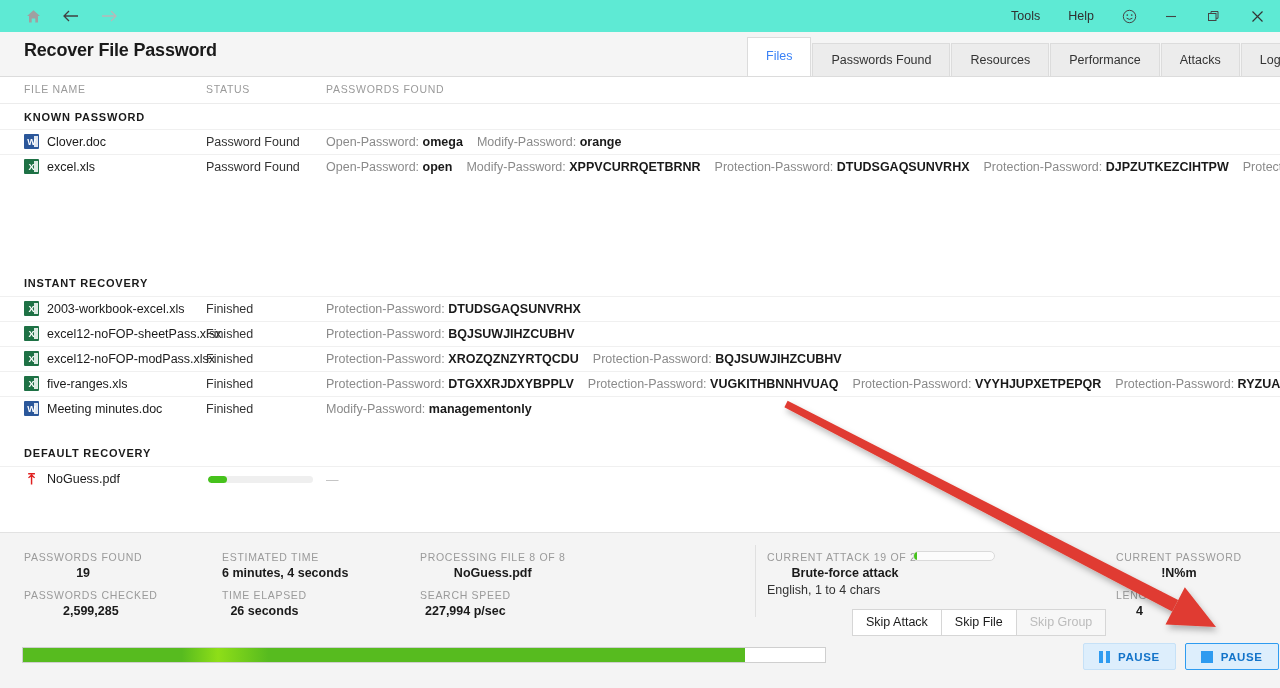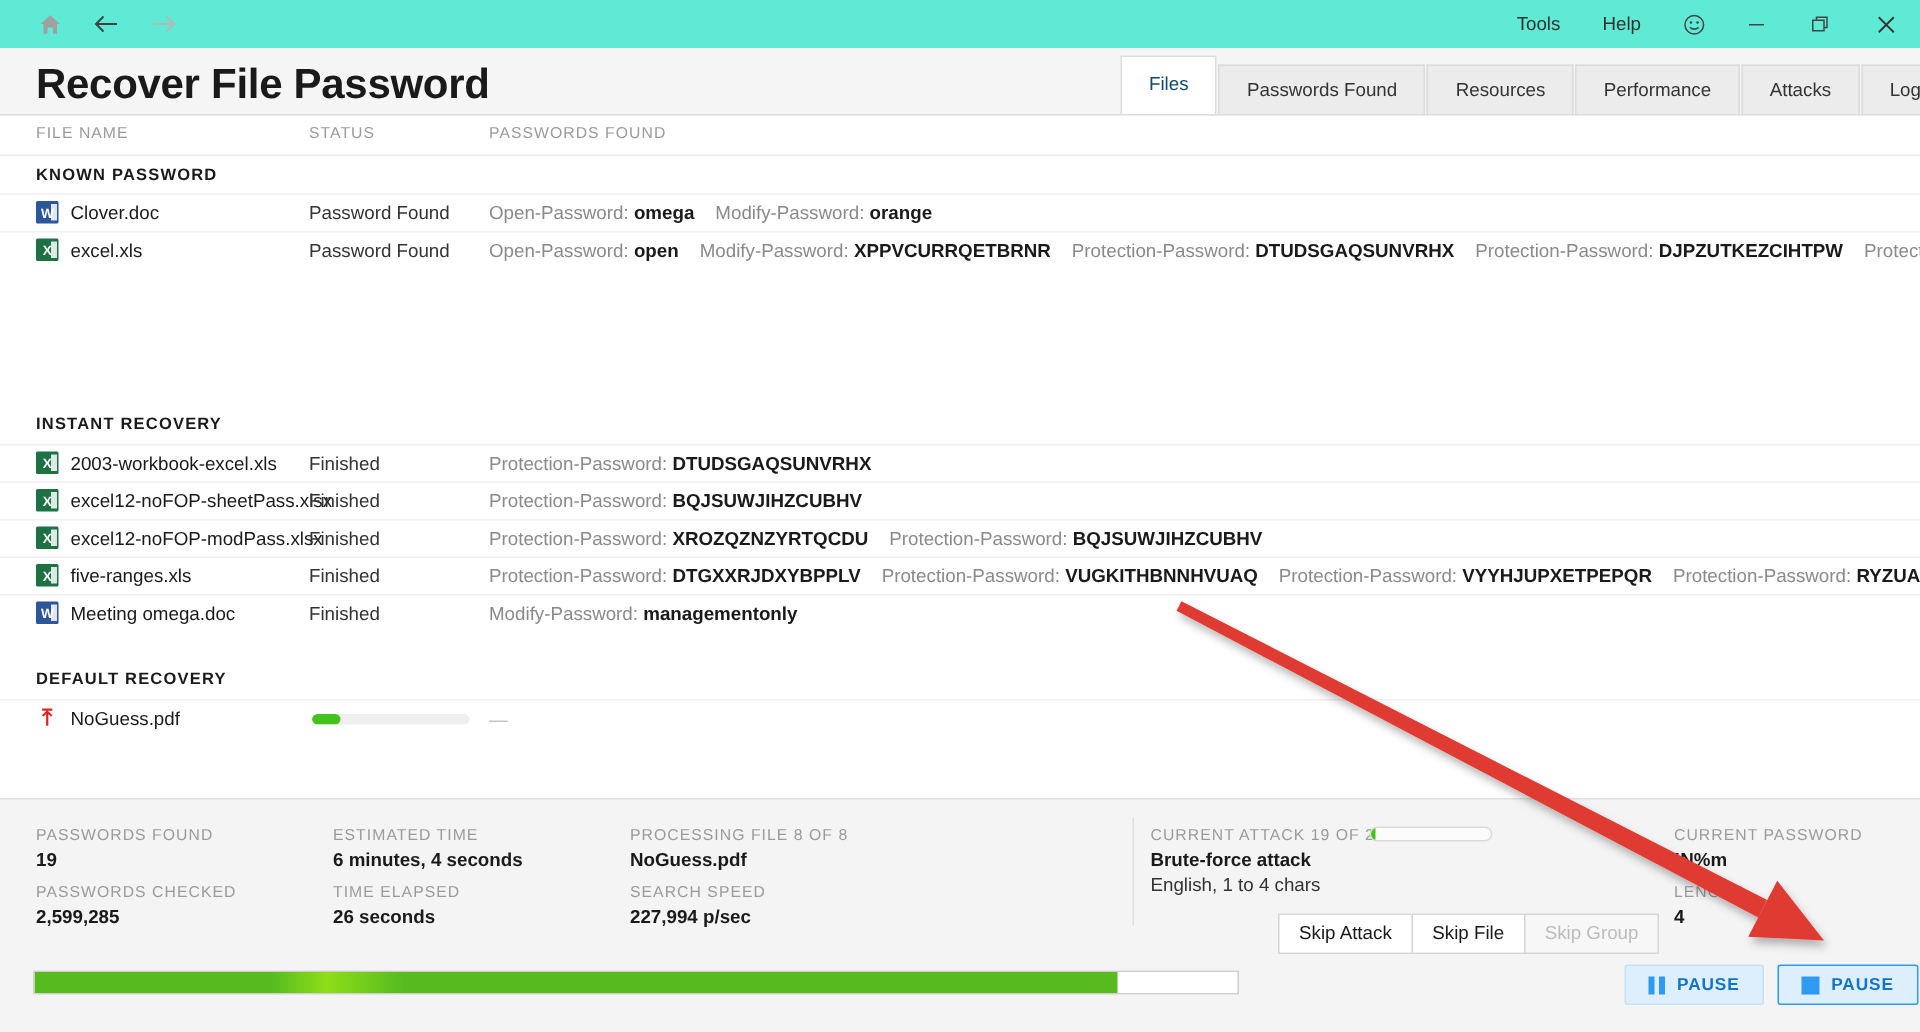--- a/index.html
+++ b/index.html
@@ -64,21 +64,21 @@
     position: absolute;
     top: 32px; left: 0;
     width: 1280px;
     height: 44px;
     background: #f5f5f5;
   }
   .page-title {
     position: absolute;
     left: 24px;
     top: 8px;
-    font-size: 28px;
+    font-size: 18px;
     font-weight: bold;
     color: #1a1a1a;
     letter-spacing: -0.2px;
   }
 
   
   .tabs {
     position: absolute;
     top: 38px;
     left: 747px;
@@ -98,21 +98,21 @@
     font-size: 12.5px;
     color: #333;
     cursor: pointer;
     box-sizing: border-box;
     white-space: nowrap;
   }
   .tab.active {
     background: #ffffff;
     height: 39px;
     line-height: 36px;
-    color: #0c4a6e;
+    color: #3b82f6;
     border-color: #dcdcdc;
   }
 
   
   .content {
     position: absolute;
     top: 76px; left: 0;
     width: 1280px;
     height: 455px;
     background: #ffffff;
@@ -262,20 +262,21 @@
     color: #9a9a9a;
     text-transform: uppercase;
     white-space: nowrap;
   }
   .stat .val {
     font-size: 12.5px;
     font-weight: bold;
     color: #1a1a1a;
     margin-top: 3px;
     white-space: nowrap;
+    text-align: center;
   }
   .stat .sub {
     font-size: 12.5px;
     font-weight: normal;
     color: #333;
     margin-top: 3px;
     white-space: nowrap;
   }
   .divider-v {
     position: absolute;
@@ -545,21 +546,21 @@
     </div>
     <div class="fstatus">Finished</div>
     <div class="fpw">
       <span class="pwitem"><span class="pwlabel">Protection-Password:</span> <span class="pwval">DTGXXRJDXYBPPLV</span></span><span class="pwitem"><span class="pwlabel">Protection-Password:</span> <span class="pwval">VUGKITHBNNHVUAQ</span></span><span class="pwitem"><span class="pwlabel">Protection-Password:</span> <span class="pwval">VYYHJUPXETPEPQR</span></span><span class="pwitem"><span class="pwlabel">Protection-Password:</span> <span class="pwval">RYZUARQSYPFTBHQ</span></span>
     </div>
   </div>
 
   <div class="row" style="top:319px">
     <div class="fname">
       <span class="ficon word">W</span>
-      <span>Meeting omega.doc</span>
+      <span>Meeting minutes.doc</span>
     </div>
     <div class="fstatus">Finished</div>
     <div class="fpw">
       <span class="pwitem"><span class="pwlabel">Modify-Password:</span> <span class="pwval">managementonly</span></span>
     </div>
   </div>
 
   <div class="group-title grp-default">DEFAULT RECOVERY</div>
 
   <div class="row" style="top:389px">

